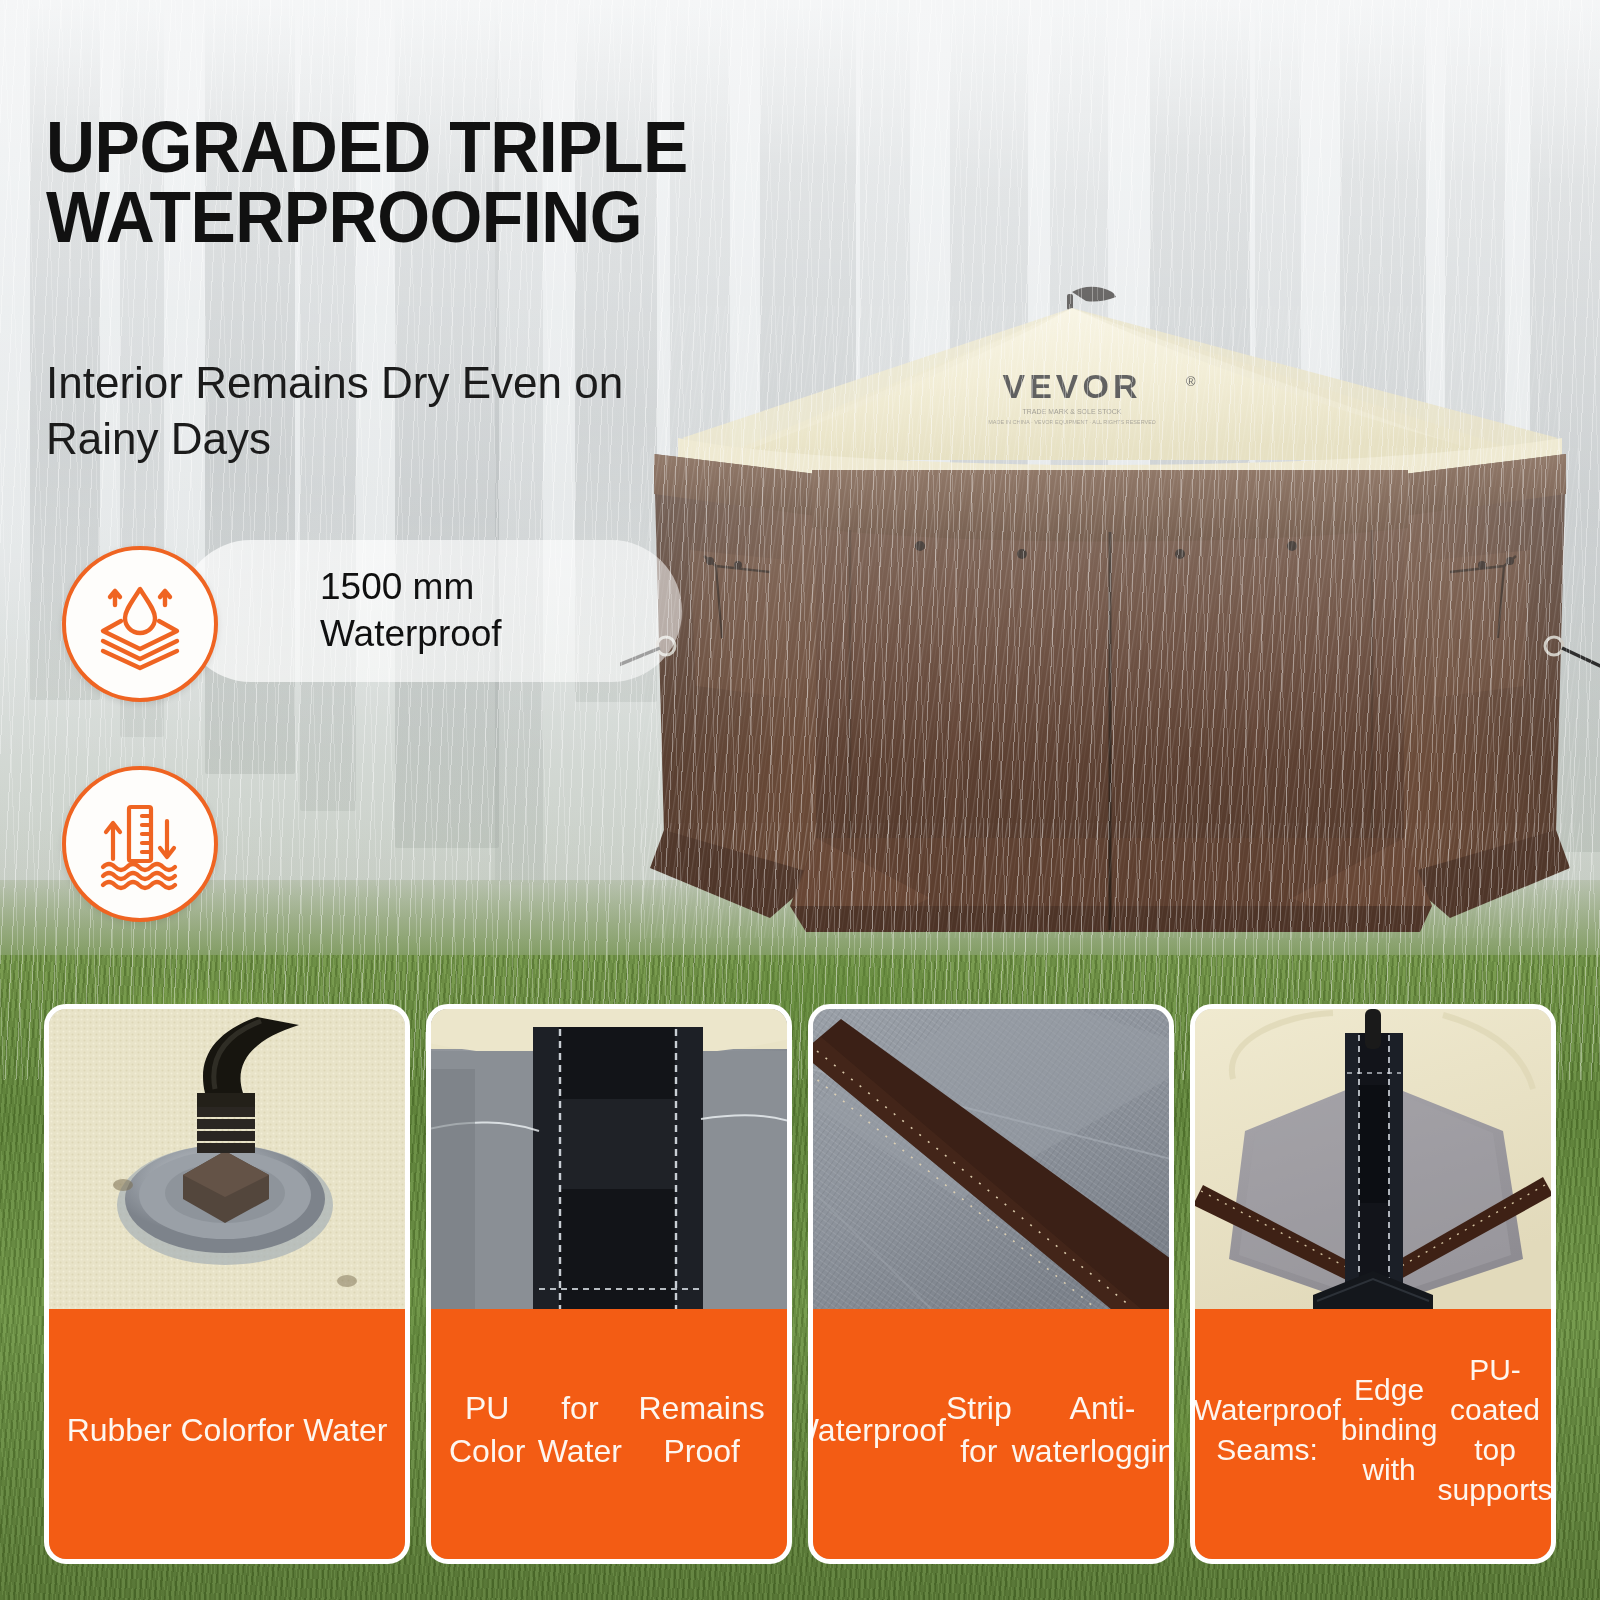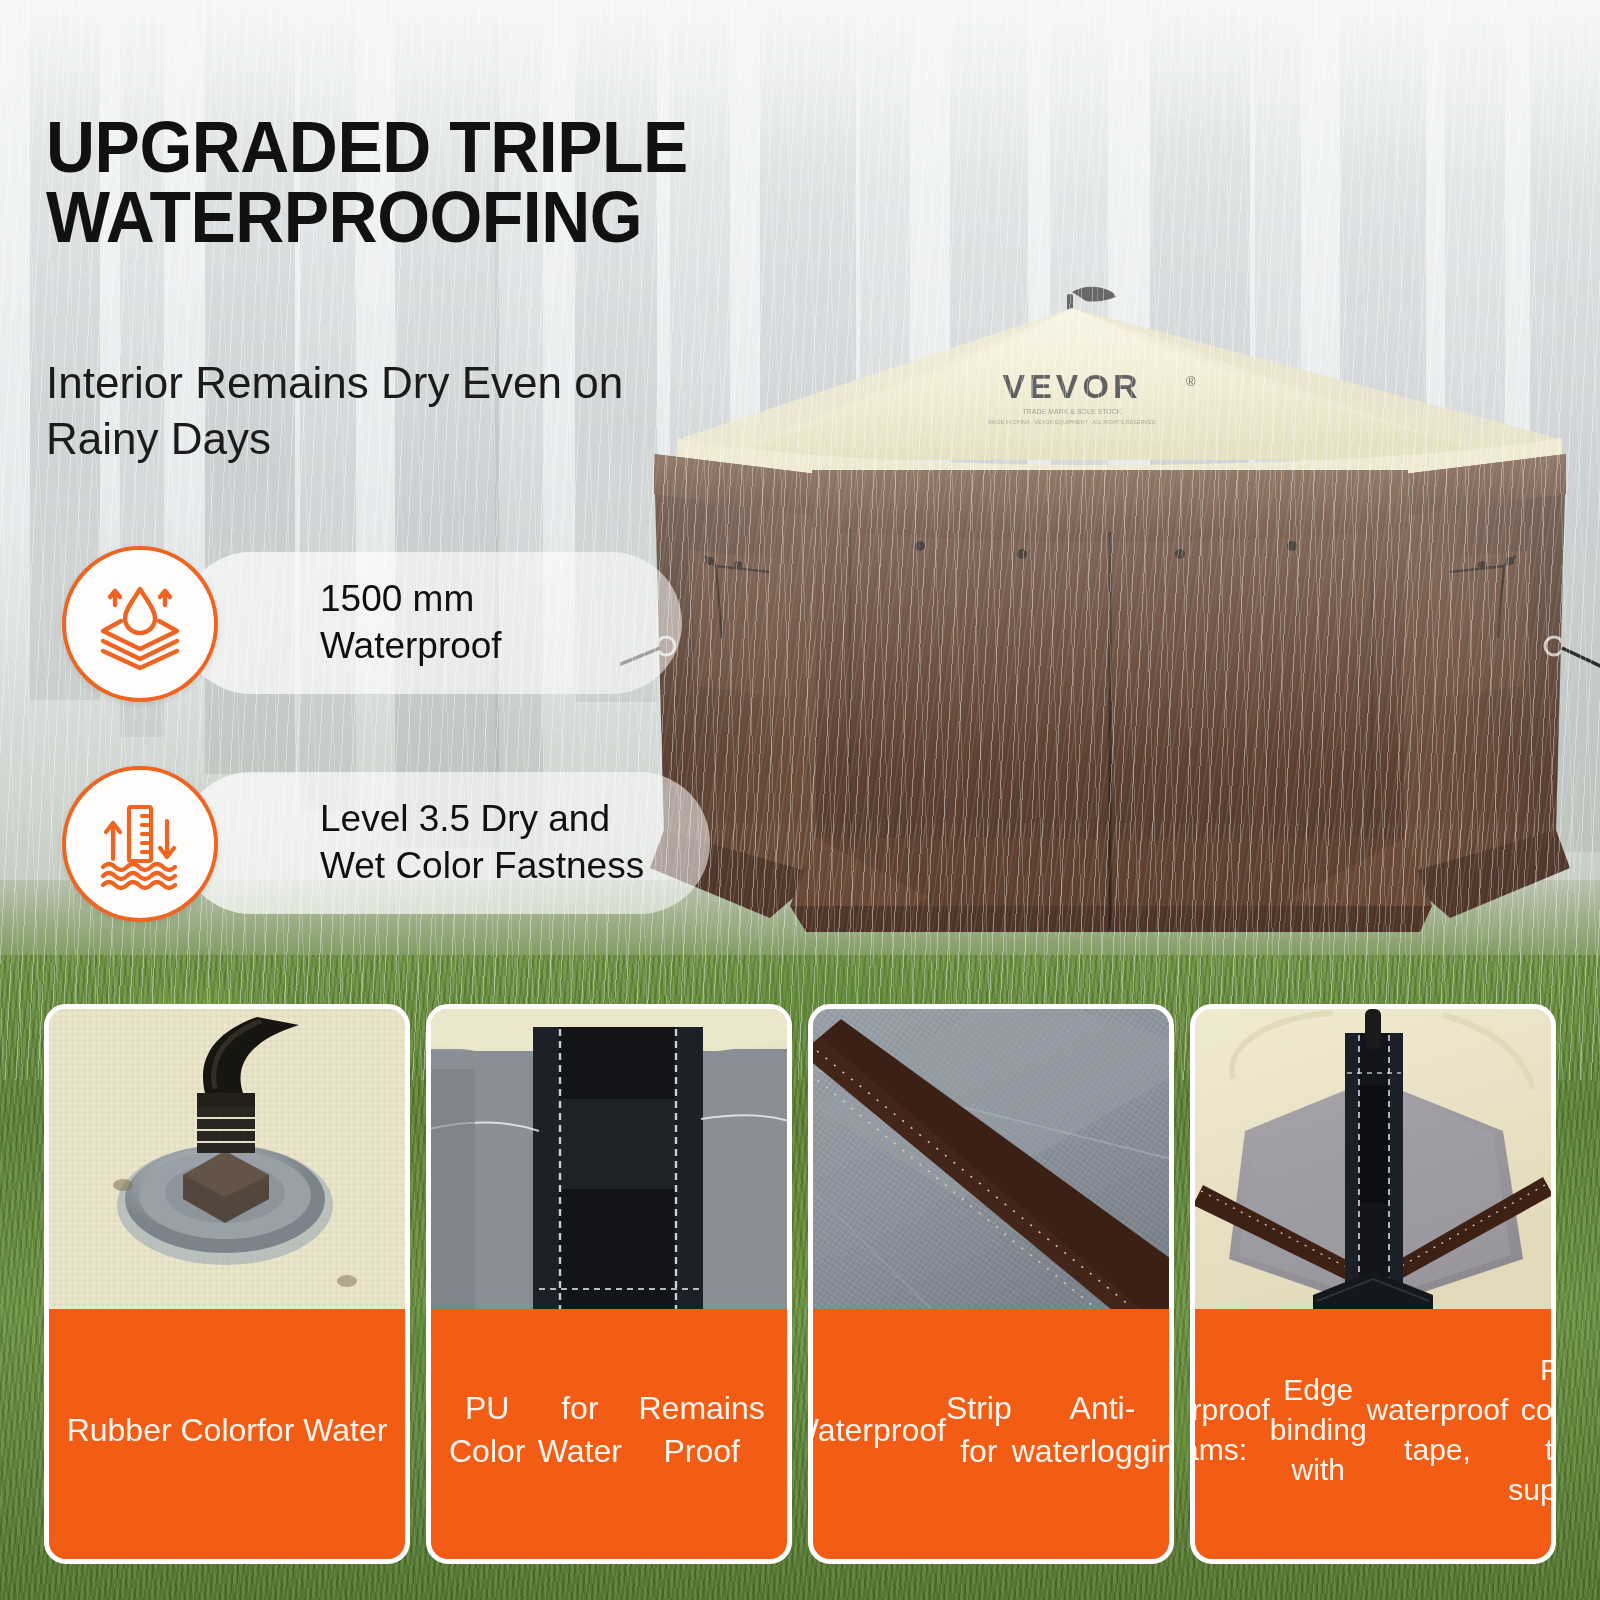--- a/index.html
+++ b/index.html
@@ -255,47 +255,41 @@
     </svg>
   </div>
 
   <div class="rain"></div>
   <div class="mist"></div>
 
   <div class="headline">UPGRADED TRIPLE WATERPROOFING</div>
   <div class="subhead">Interior Remains Dry Even on Rainy Days</div>
 
   <div class="badge" style="left:62px; top:528px; width:620px; height:190px;">
-    <div class="badge-pill" style="top:24px; width:502px;">
+    <div class="badge-pill" style="top:12px; width:502px;">
       <div class="badge-text">
         <div>1500 mm</div>
         <div>Waterproof</div>
       </div>
     </div>
     <div class="badge-circle" style="top:18px;">
       <svg width="98" height="98" viewBox="0 0 98 98">
         <g fill="none" stroke="#ef6422" stroke-width="4.4" stroke-linecap="round" stroke-linejoin="round">
           <path d="M49 14 C 41 27 34 35 34 43 a15 15 0 0 0 30 0 c0-8-7-16-15-29 Z"></path>
           <path d="M24 16 v14 M24 16 l-5 6 M24 16 l5 6"></path>
           <path d="M74 16 v14 M74 16 l-5 6 M74 16 l5 6"></path>
           <path d="M30 46 L12 56 L49 74 L86 56 L68 46"></path>
           <path d="M12 66 L49 84 L86 66"></path>
           <path d="M12 76 L49 93 L86 76"></path>
         </g>
       </svg>
     </div>
   </div>
 
   <div class="badge" style="left:62px; top:748px; width:620px; height:196px;">
-    <div class="badge-pill" style="top:24px; width:530px;">
-      <div class="badge-text">
-        <div>Level 3.5 Dry and</div>
-        <div>Wet Color Fastness</div>
-      </div>
-    </div>
     <div class="badge-circle" style="top:18px;">
       <svg width="98" height="98" viewBox="0 0 98 98">
         <g fill="none" stroke="#ef6422" stroke-width="4.2" stroke-linecap="round" stroke-linejoin="round">
           <rect x="38" y="12" width="22" height="54" rx="2"></rect>
           <path d="M60 21 h-9 M60 30 h-9 M60 39 h-9 M60 48 h-9 M60 57 h-9"></path>
           <path d="M22 64 V28 l-7 9 M22 28 l7 9"></path>
           <path d="M76 26 v36 l-7 -9 M76 62 l7 -9"></path>
           <path d="M12 72 q6 -6 12 0 t12 0 t12 0 t12 0 t12 0 t12 0"></path>
           <path d="M12 81 q6 -6 12 0 t12 0 t12 0 t12 0 t12 0 t12 0"></path>
           <path d="M12 90 q6 -6 12 0 t12 0 t12 0 t12 0 t12 0 t12 0"></path>
@@ -446,19 +440,18 @@
           <path d="M196 26 v252" stroke="#dfe5ec" stroke-width="1.8" stroke-dasharray="6 5" opacity=".85"></path>
           <path d="M154 64 h54" stroke="#dfe5ec" stroke-width="1.6" stroke-dasharray="5 5" opacity=".8"></path>
 
           <path d="M120 286 L 180 262 L 240 286 L 240 300 L 120 300 Z" fill="#14171c"></path>
           <path d="M124 292 L 180 270 L 236 292" stroke="#2c3138" stroke-width="2" fill="none"></path>
         </svg>
       </div>
       <div class="card-cap">
           <div>Waterproof Seams:</div>
           <div>Edge binding with</div>
-          <div>waterproof tape,</div>
           <div>PU-coated top supports</div>
         </div>
     </div>
 
   </div>
 </div>
 
 </body></html>

